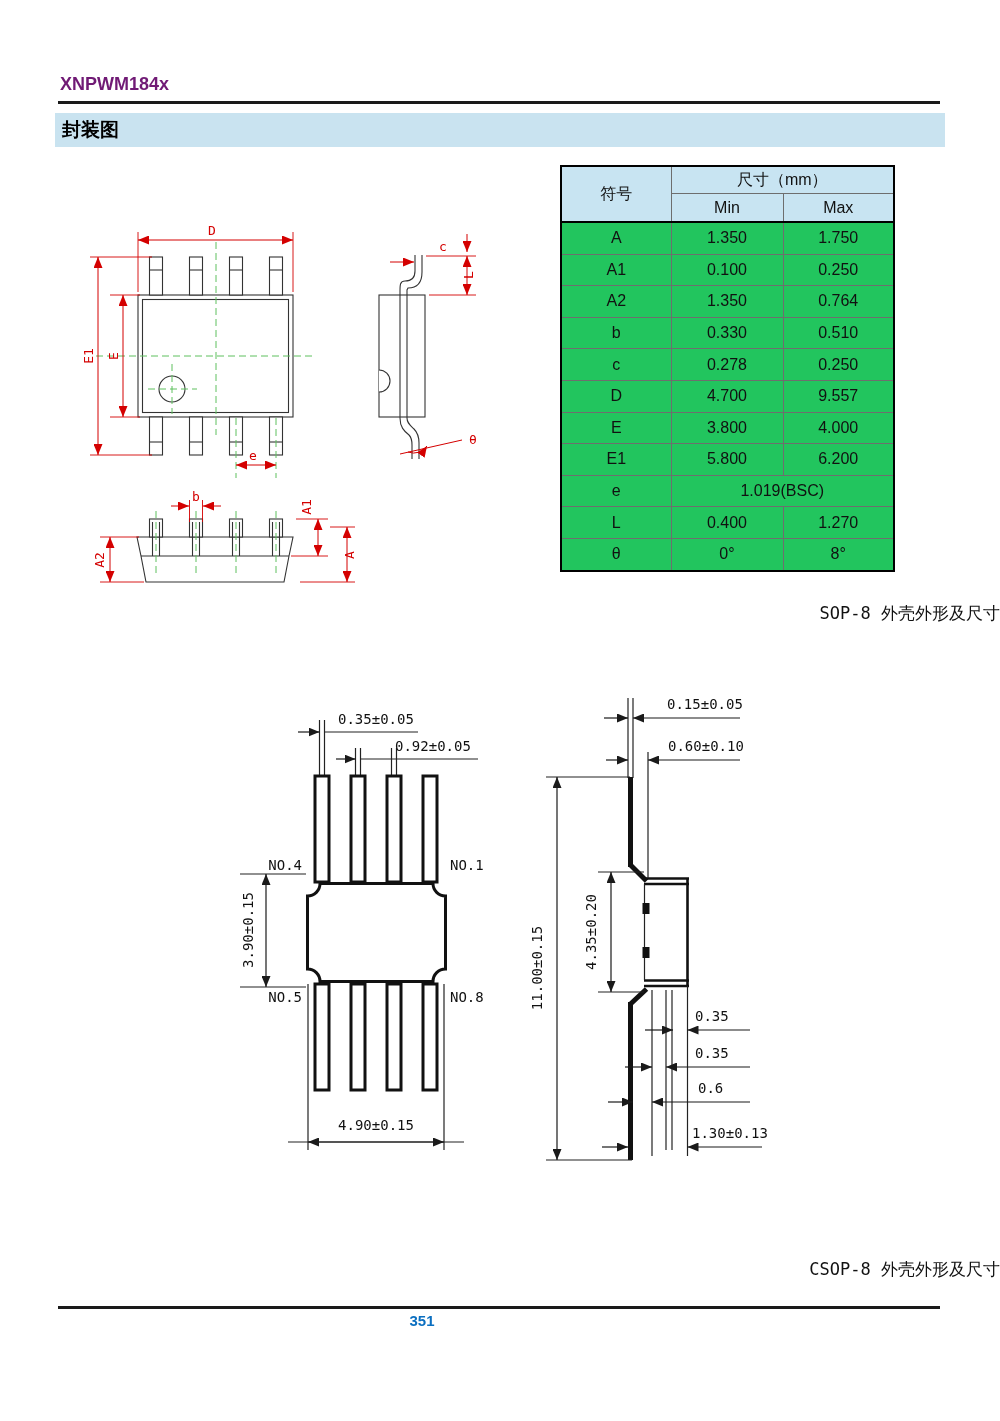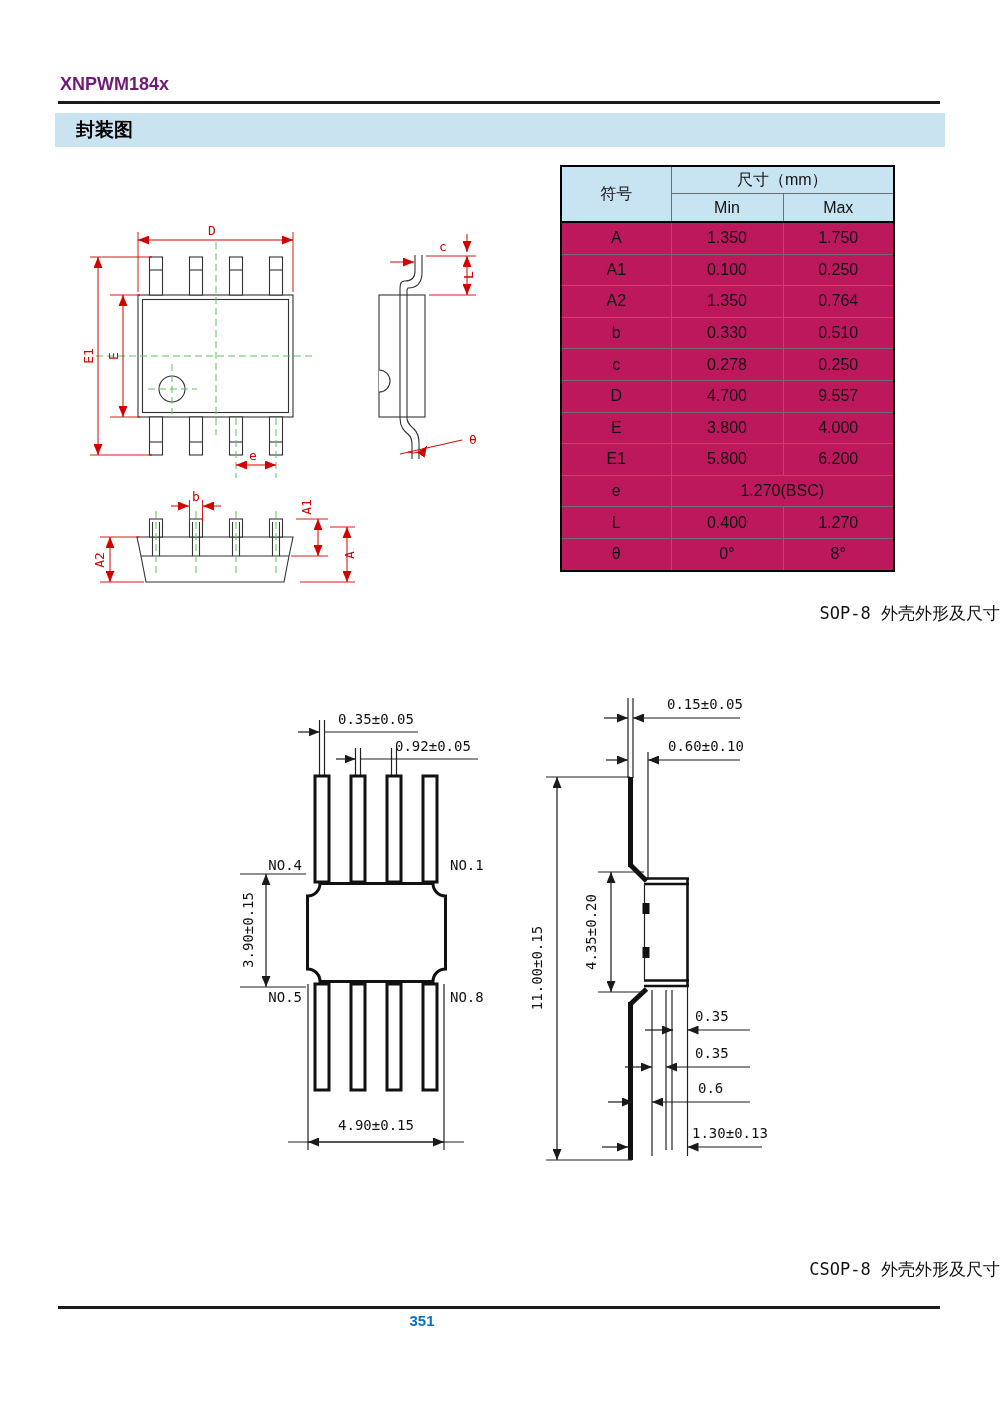--- a/index.html
+++ b/index.html
@@ -2,25 +2,25 @@
 <html><head>
 <meta charset="utf-8">
 <style>
   html,body{margin:0;padding:0;background:#fff;}
   #page{position:relative;width:1000px;height:1421px;background:#ffffff;
         font-family:"Liberation Sans","DejaVu Sans",sans-serif;overflow:hidden;}
   .abs{position:absolute;}
   #doc-title{left:60px;top:74px;font-size:18px;font-weight:bold;color:#701a75;}
   #head-rule{left:58px;top:101px;width:882px;height:3px;background:#1a1a1a;}
   #section-bar{left:55px;top:113px;width:890px;height:34px;background:#c9e3f0;}
-  #section-bar span{display:inline-block;padding-left:21px;line-height:34px;
+  #section-bar span{display:inline-block;padding-left:7px;line-height:34px;
         font-size:19px;font-weight:bold;color:#000;}
   
   #tblwrap{left:560px;top:165px;}
-  table{border-collapse:collapse;table-layout:fixed;background:#be185d;padding-left:29px;}
+  table{border-collapse:collapse;table-layout:fixed;background:#22c55e;padding-left:29px;}
   table,td,th{border:1px solid #6e6e6e;}
   table{border:2px solid #000;}
   th{background:#c8e4f2;font-weight:normal;}
   td,th{text-align:center;vertical-align:middle;font-size:16px;color:#111;
         padding:0;overflow:hidden;}
   col.c1{width:110px;} col.c2{width:112px;} col.c3{width:111px;}
   tr.h1 th{height:26px;font-size:16px;}
   tr.h2 th{height:27px;border-bottom:2px solid #000000;}
   th.sym{border-bottom:2px solid #000;}
   tbody td{height:30.6px;}
@@ -108,21 +108,21 @@
             <td>3.800</td>
             <td>4.000</td>
           </tr>
           <tr>
             <td>E1</td>
             <td>5.800</td>
             <td>6.200</td>
           </tr>
           <tr>
             <td>e</td>
-            <td colspan="2">1.270(BSC)</td>
+            <td colspan="2">1.019(BSC)</td>
           </tr>
           <tr>
             <td>L</td>
             <td>0.400</td>
             <td>1.270</td>
           </tr>
           <tr>
             <td>θ</td>
             <td>0°</td>
             <td>8°</td>

